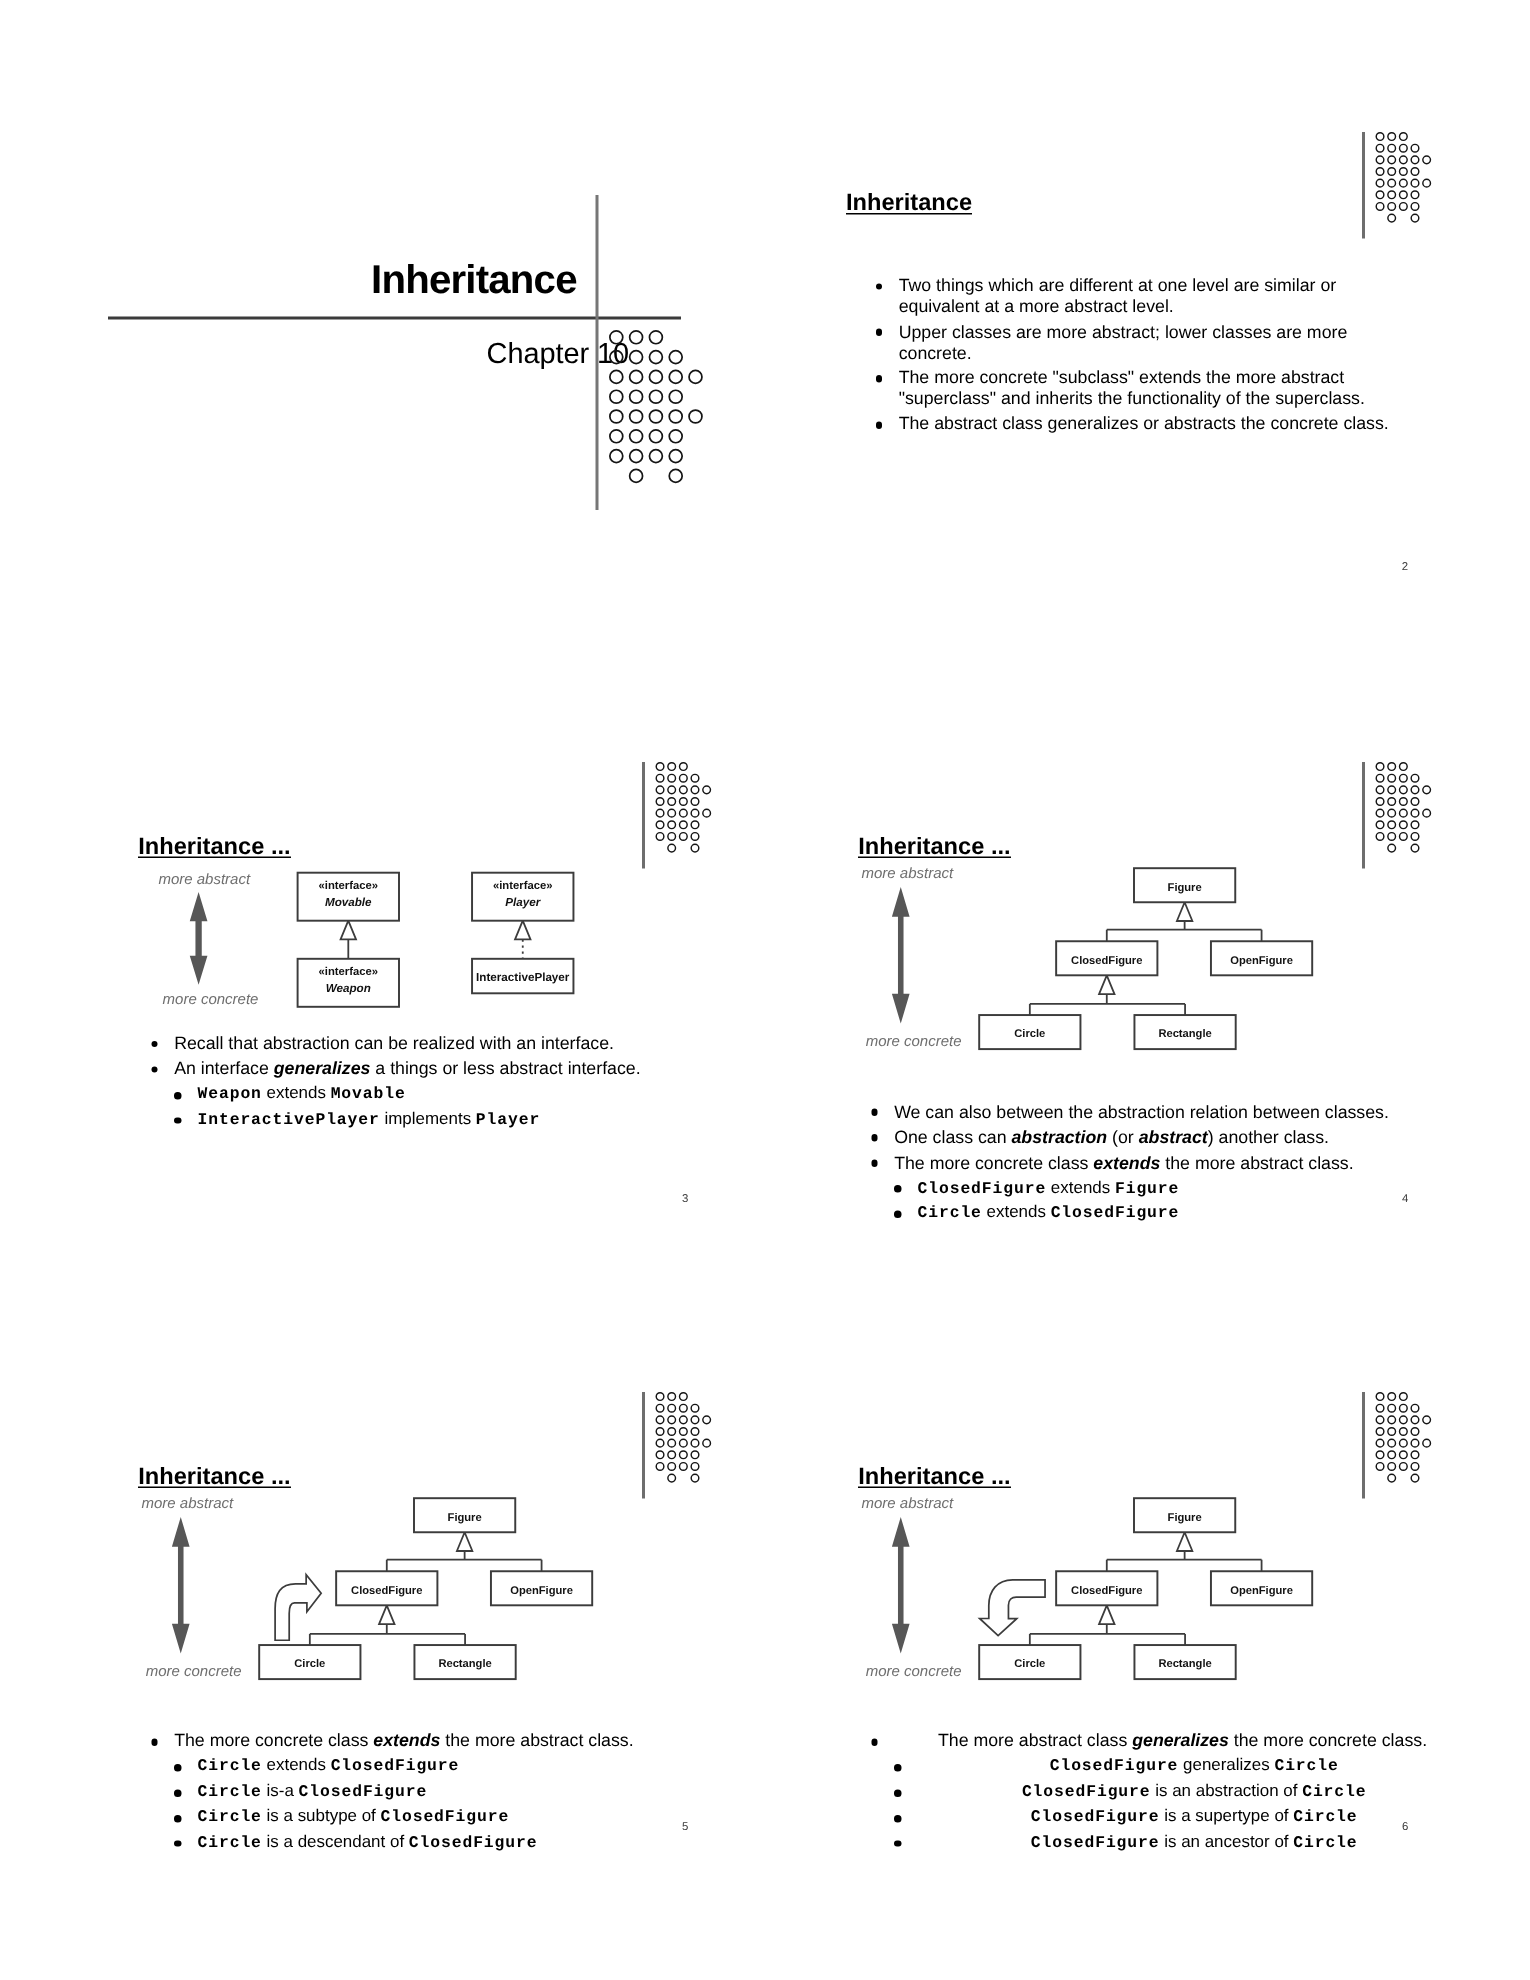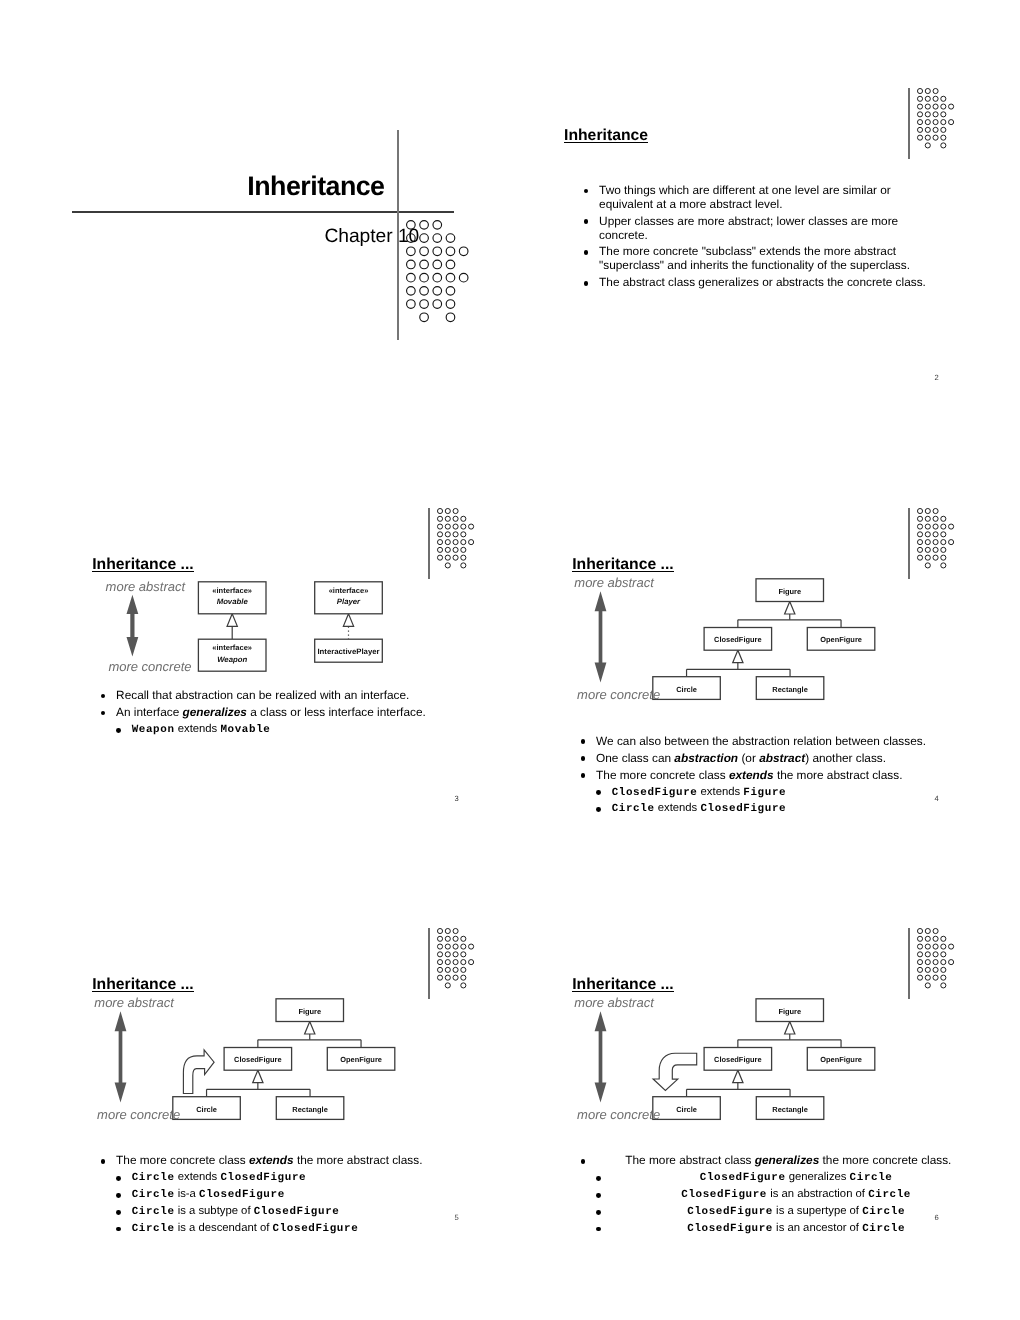--- a/index.html
+++ b/index.html
@@ -58,21 +58,21 @@
   #s5 ul.b{top:277.9px;}
   #s6 ul.b{top:277.9px;text-align:center;}
 
   #s2 .vrule{left:428.2px;top:87.7px;height:71.3px;}
   #s2 .logo-small{left:436.9px;top:87.9px;}
   #s2 .title{left:84px;top:129.1px;}
   #s2 ul.b{left:87.6px;top:168.0px;width:360px;}
   #s2 .pgnum{left:454.5px;top:374.3px;}
 
   .uml{position:absolute;}
-  .lbl{position:absolute;font-size:13px;font-style:italic;color:#6e6e6e;white-space:nowrap;line-height:9.75px;}
+  .lbl{position:absolute;font-size:10px;font-style:italic;color:#6e6e6e;white-space:nowrap;line-height:9.75px;}
   .cs .uml{left:84px;top:140px;}
   .cs .lbl-top{left:105.6px;top:141.5px;}
   .cs .lbl-bot{left:108.4px;top:221.8px;}
   #s4 .uml,#s5 .uml,#s6 .uml{left:72px;top:140px;}
   #s4 .lbl-top,#s5 .lbl-top,#s6 .lbl-top{left:94.3px;top:138.2px;}
   #s4 .lbl-bot,#s5 .lbl-bot,#s6 .lbl-bot{left:97.1px;top:250.2px;}
   svg{display:block;overflow:visible;}
 </style>
 </head>
 <body>
@@ -219,22 +219,23 @@
         <path d="M264.5 33.8 L259.35 46.3 L269.65 46.3 Z" fill="#fff" stroke="#3c3c3c" stroke-width="1.2"></path>
         <rect x="230.7" y="1.8" width="67.6" height="32" fill="#fff" stroke="#3c3c3c" stroke-width="1.3"></rect>
         <text x="264.5" y="12.700000000000001" font-family="Liberation Sans, sans-serif" font-size="7.52" font-weight="bold" fill="#111" text-anchor="middle">«interface»</text>
         <text x="264.5" y="24.1" font-family="Liberation Sans, sans-serif" font-size="7.78" font-weight="bold" font-style="italic" fill="#111" text-anchor="middle">Player</text>
         <rect x="230.7" y="59.2" width="67.6" height="23" fill="#fff" stroke="#3c3c3c" stroke-width="1.3"></rect>
         <text x="264.5" y="74.10000000000001" font-family="Liberation Sans, sans-serif" font-size="7.78" font-weight="bold" fill="#111" text-anchor="middle">InteractivePlayer</text>
       </svg>
     </div>
   <ul class="b" id="b3">
       <li class=""><span>Recall that abstraction can be realized with an interface.</span></li>
-      <li class=""><span>An interface </span><span class="bi">generalizes</span><span> a class or less interface interface.</span></li>
+      <li class=""><span>An interface </span><span class="bi">generalizes</span><span> a things or less abstract interface.</span></li>
       <li class="l2"><span class="mono">Weapon</span><span> extends </span><span class="mono">Movable</span></li>
+      <li class="l2"><span class="mono">InteractivePlayer</span><span> implements </span><span class="mono">Player</span></li>
     </ul>
   <div class="pgnum">3</div>
 <div class="lbl lbl-top">more abstract</div>
     <div class="lbl lbl-bot">more concrete</div>
   </div>
 
 <div class="slide cs" id="s4">
   <div class="vrule"></div>
   <div class="logo logo-small">
       <svg width="37.13" height="60.440000000000005" viewBox="0 0 37.13 60.440000000000005">

